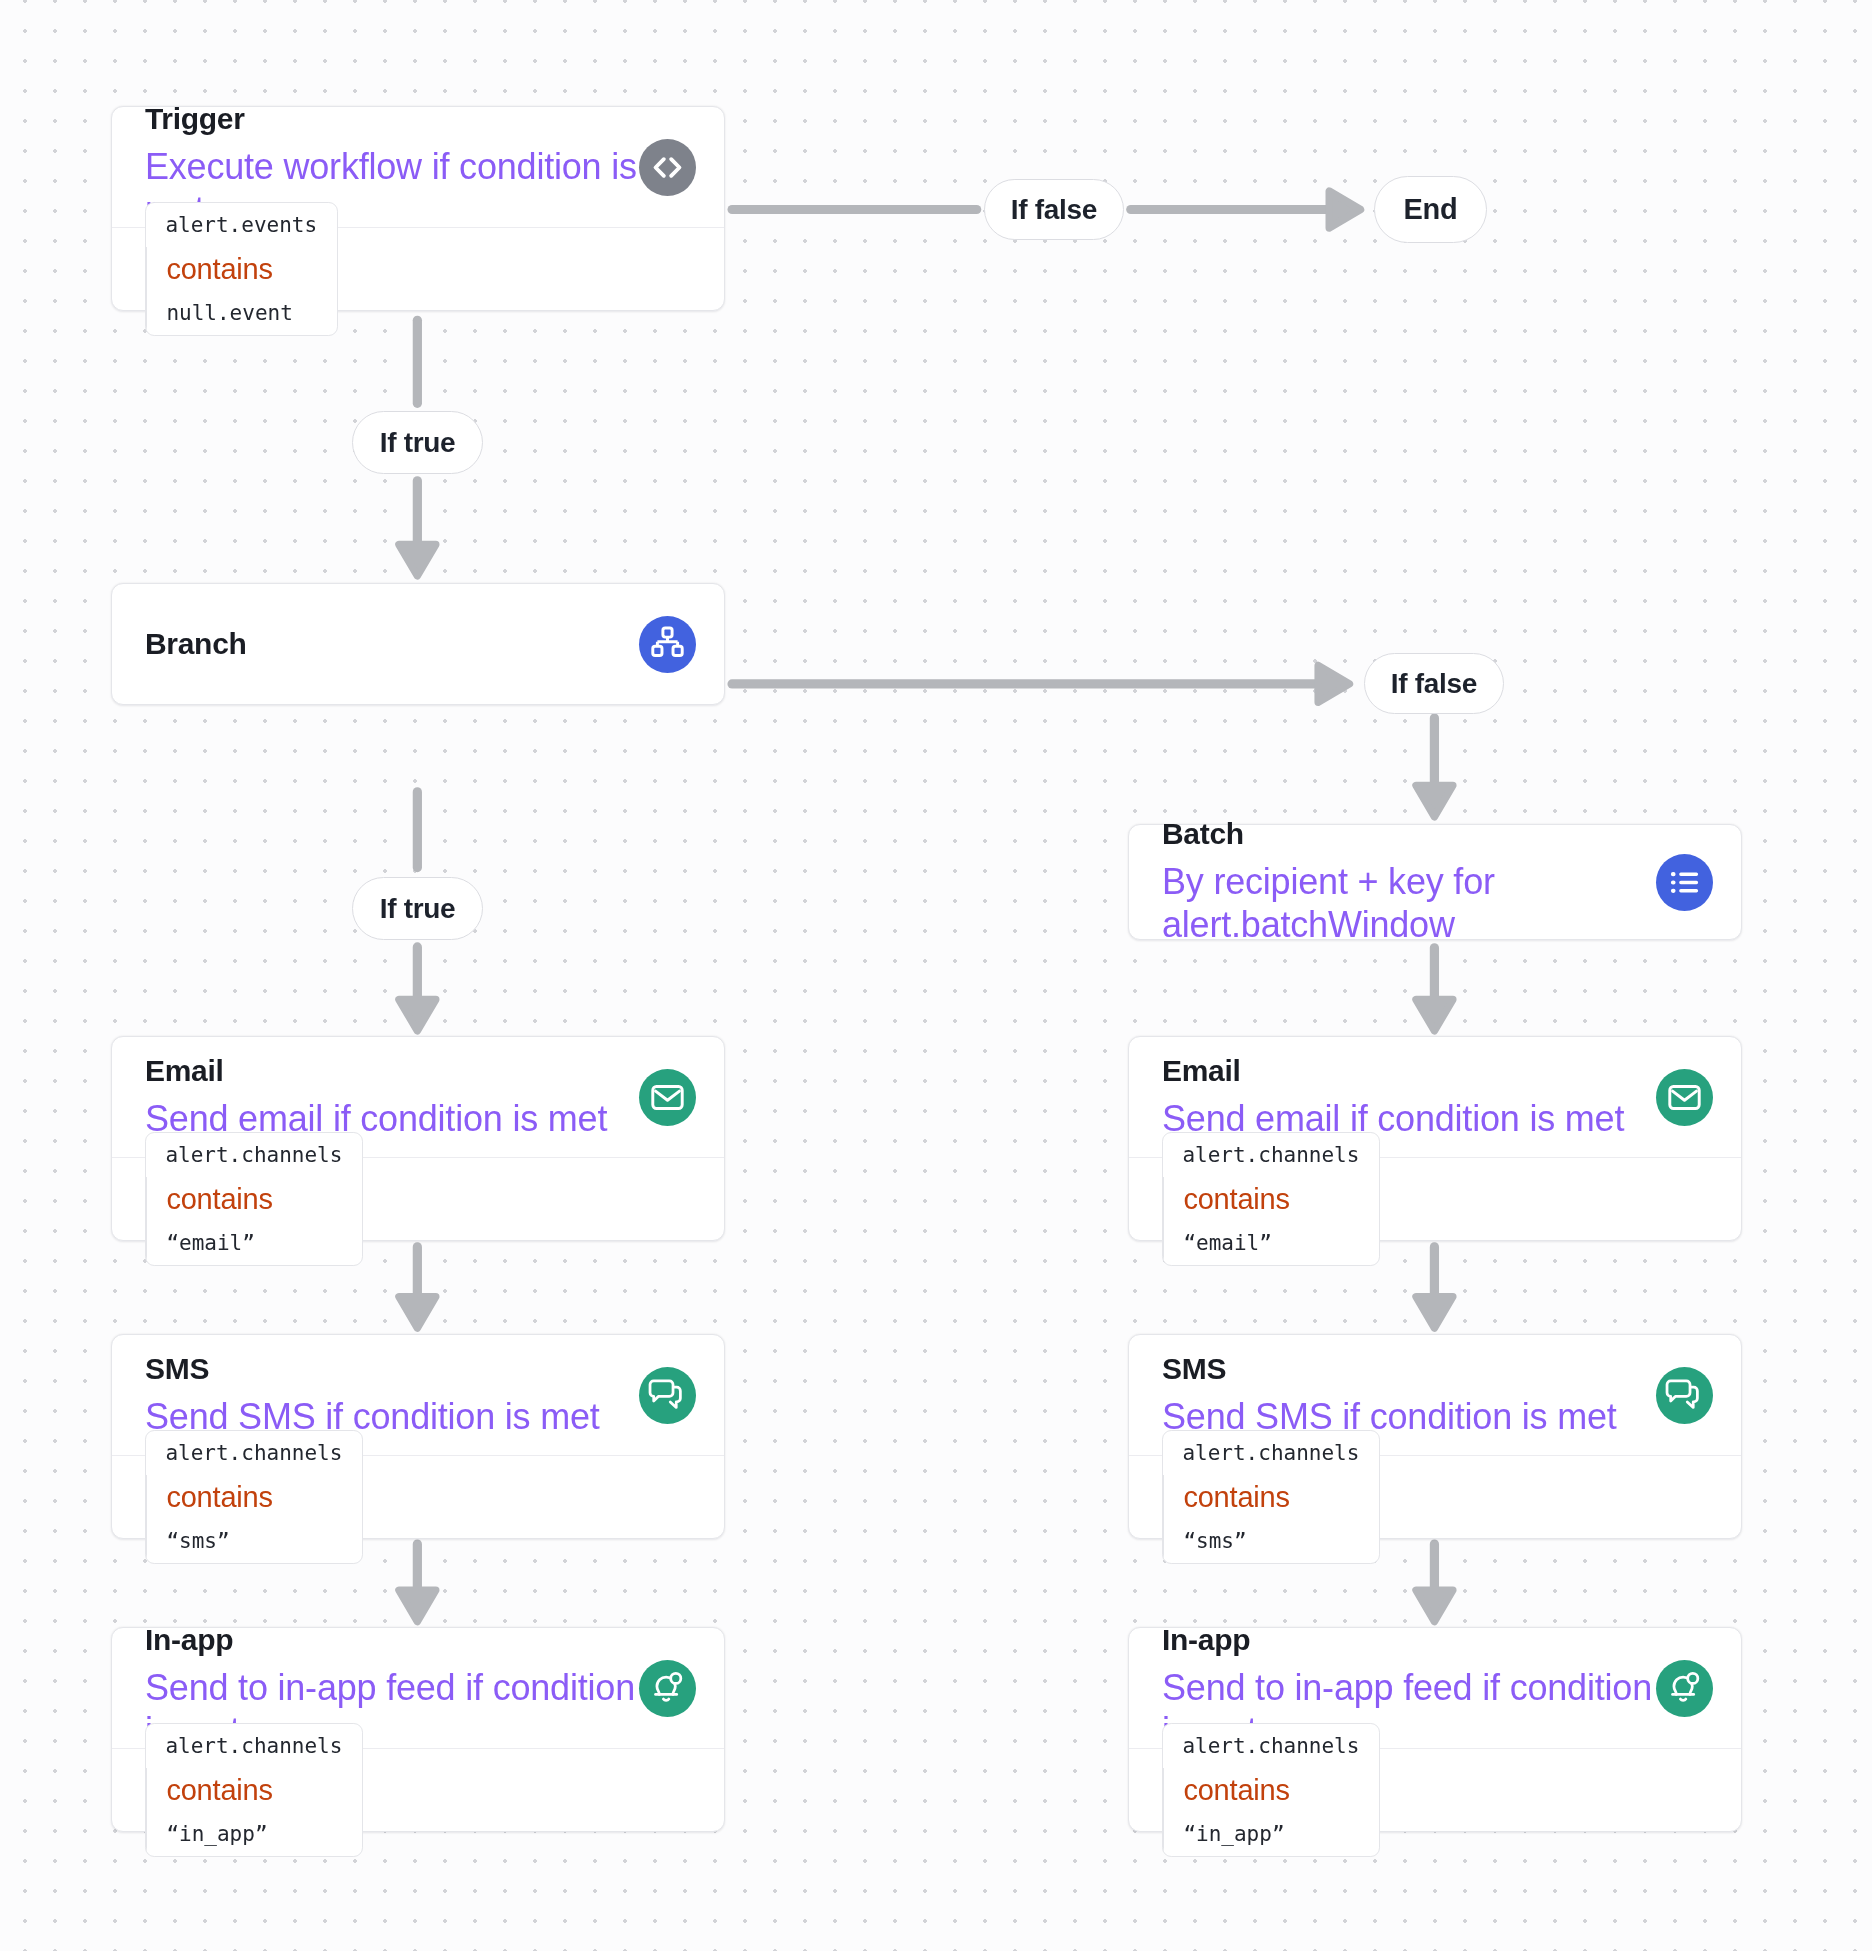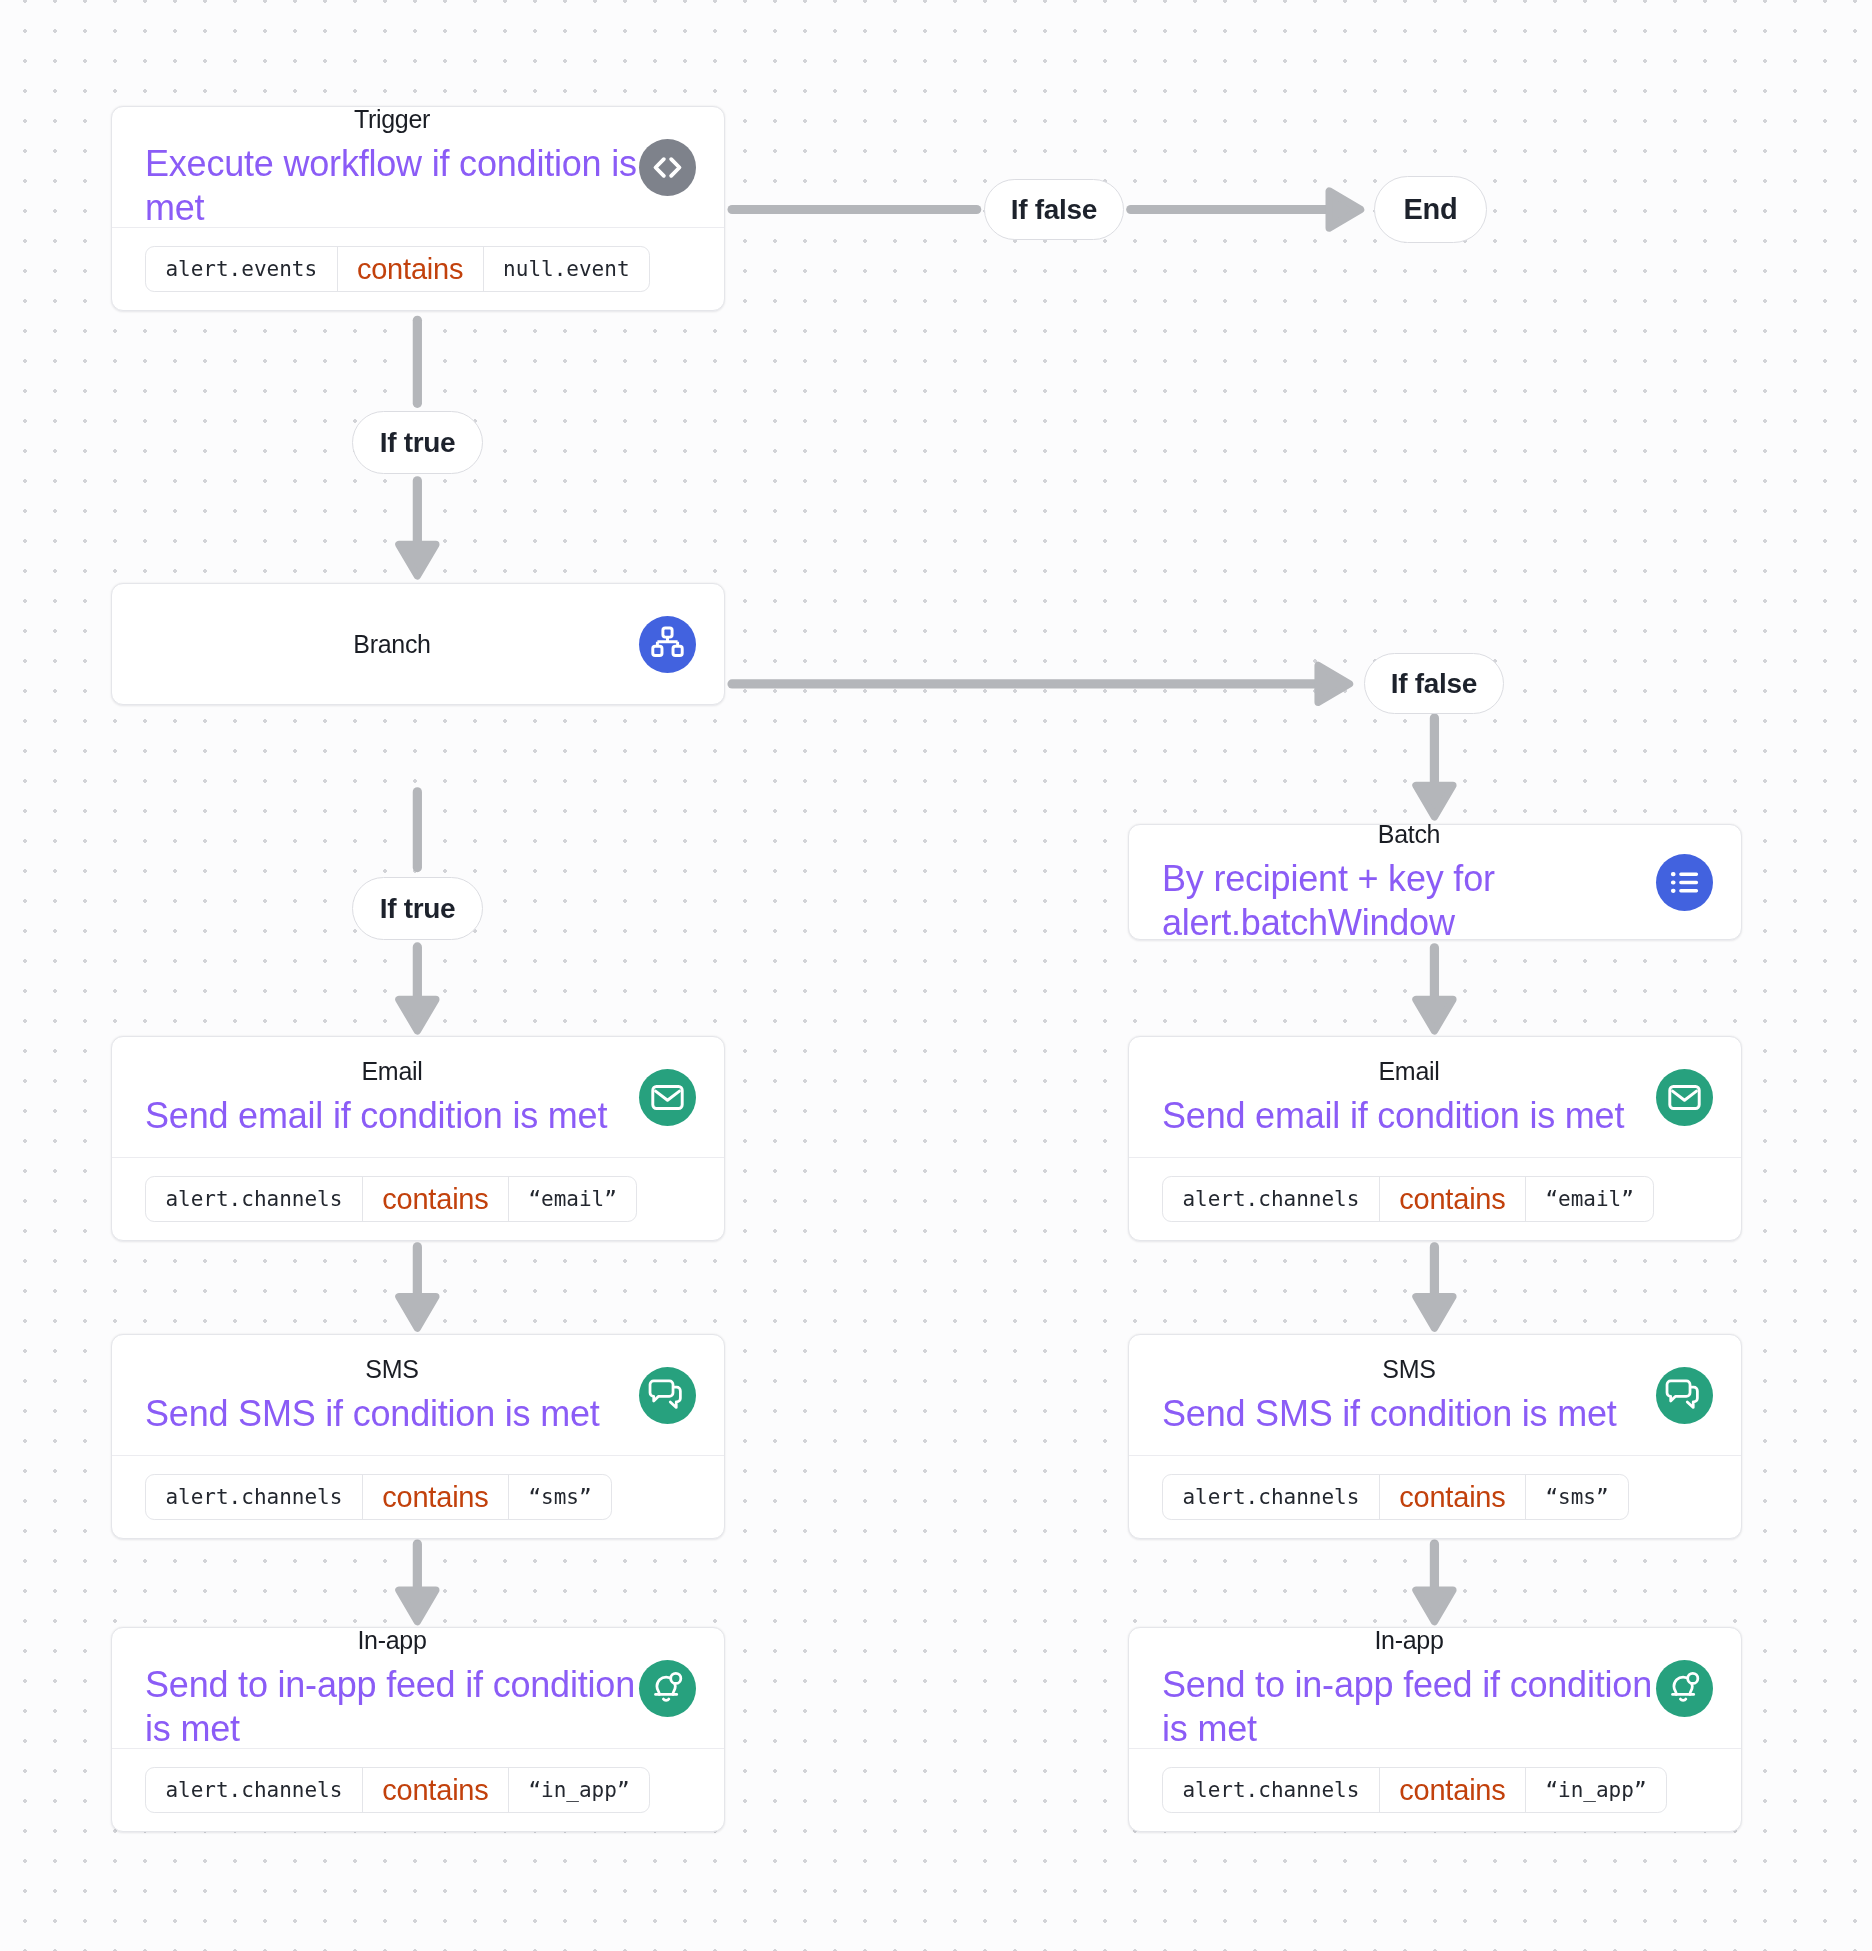--- a/index.html
+++ b/index.html
@@ -22,41 +22,41 @@
     box-shadow:0 0.9px 2.8px rgba(16,24,40,.06),0 0.9px 1.8px rgba(16,24,40,.04);
     box-sizing:border-box;
   }
   .node-header{
     height:120px;display:flex;align-items:center;
     padding:0 28px 0 33px;box-sizing:border-box;
   }
   .node--compact .node-header{height:114px;}
   .node-text{flex:1;min-width:0;}
   .node-title{
-    font-size:25px;font-weight:400;color:#1a1d24;letter-spacing:-0.3px;line-height:1.15;text-align:center;
+    font-size:30px;font-weight:700;color:#1a1d24;letter-spacing:-0.3px;line-height:1.15;
   }
   .node-subtitle{
     font-size:36px;font-weight:400;color:#8b5cf6;letter-spacing:-0.2px;margin-top:8.3px;line-height:1.2;
   }
   .icon-circle{
     flex:none;width:57px;height:57px;border-radius:50%;
     display:flex;align-items:center;justify-content:center;
   }
   .icon-circle svg{display:block;}
   .icon-gray{background:#7e828b;color:#7e828b;}
   .icon-blue{background:#4262df;color:#4262df;}
   .icon-green{background:#27a17e;color:#27a17e;}
   .node-conditions{
     border-top:1.4px solid #ececf0;
     height:83px;display:flex;align-items:center;
     padding:0 33px;box-sizing:border-box;
   }
   .cond-group{
     display:inline-flex;align-items:stretch;
-    border:1.4px solid #e4e5e9;border-radius:9.2px;background:#fff;overflow:hidden;
+    border:1.4px solid #e4e5e9;border-radius:9.2px;background:#fff;overflow:hidden;flex-direction:column;
   }
   .cond-cell{
     height:44px;line-height:44px;padding:0 19.4px;
     font-family:"DejaVu Sans Mono","Liberation Mono",monospace;
     font-size:21px;color:#23272f;white-space:nowrap;
   }
   .cond-cell + .cond-cell{border-left:1.4px solid #e4e5e9;}
   .cond-op{
     font-family:Liberation Sans, sans-serif;
     font-size:29px;color:#c2410c;letter-spacing:-0.2px;

